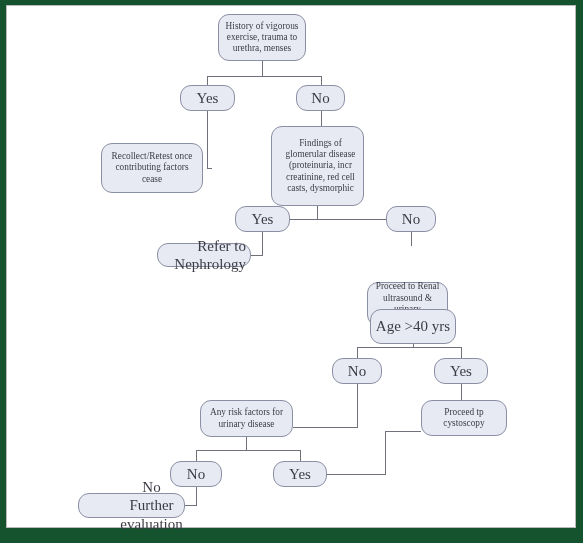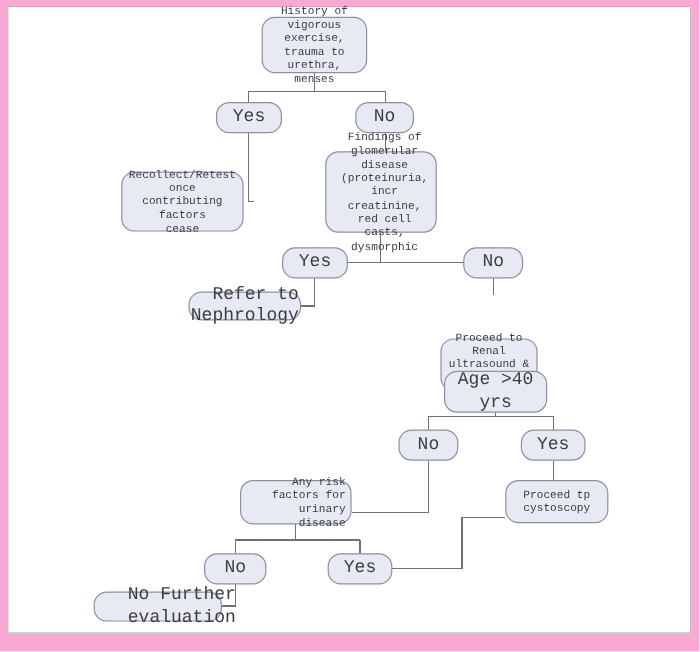--- a/index.html
+++ b/index.html
@@ -4,22 +4,22 @@
 <style>
   html, body {
     margin: 0;
     padding: 0;
     background: #ffffff;
   }
   #canvas {
     position: relative;
     width: 583px;
     height: 543px;
-    background: #f9a8d4;
-    font-family: Liberation Mono, monospace;
+    background: #14532d;
+    font-family: Liberation Serif, serif;
     overflow: hidden;
   }
   #frame {
     position: absolute;
     left: 6px;
     top: 5px;
     width: 570px;
     height: 523px;
     border: 1px solid #b9b9bd;
     box-sizing: border-box;
@@ -95,21 +95,21 @@
 urethra, menses</div>
 
   <div class="node small" style="left:180px;top:85px;width:55px;height:26px;">Yes</div>
 
   <div class="node small" style="left:296px;top:85px;width:49px;height:26px;">No</div>
 
   <div class="node" style="left:101px;top:143px;width:102px;height:50px;">Recollect/Retest once
 contributing factors
 cease</div>
 
-  <div class="node" style="left:271px;top:126px;width:93px;height:68px;padding-left:10px;">Findings of
+  <div class="node" style="left:271px;top:126px;width:93px;height:80px;padding-left:10px;">Findings of
 glomerular disease
 (proteinuria, incr
 creatinine, red cell
 casts, dysmorphic</div>
 
   <div class="node small" style="left:235px;top:206px;width:55px;height:26px;">Yes</div>
 
   <div class="node small" style="left:386px;top:206px;width:50px;height:26px;">No</div>
 
   <div class="node small" style="left:157px;top:243px;width:94px;height:24px;text-align:right;">Refer to Nephrology</div>
@@ -117,21 +117,21 @@
   <div class="node" style="left:367px;top:246px;width:81px;height:44px;margin-top:36px;">Proceed to Renal
 ultrasound &amp; urinary
 cytology</div>
 
   <div class="node small" style="left:370px;top:309px;width:86px;height:35px;">Age &gt;40 yrs</div>
 
   <div class="node small" style="left:332px;top:358px;width:50px;height:26px;">No</div>
 
   <div class="node small" style="left:434px;top:358px;width:54px;height:26px;">Yes</div>
 
-  <div class="node" style="left:200px;top:400px;width:93px;height:37px;text-align:right;">Any risk factors for
+  <div class="node" style="left:200px;top:400px;width:93px;height:37px;">Any risk factors for
 urinary disease</div>
 
   <div class="node" style="left:421px;top:400px;width:86px;height:36px;">Proceed tp
 cystoscopy</div>
 
   <div class="node small" style="left:170px;top:461px;width:52px;height:26px;">No</div>
 
   <div class="node small" style="left:273px;top:461px;width:54px;height:26px;">Yes</div>
 
   <div class="node small" style="left:78px;top:493px;width:107px;height:25px;padding-left:44px;">No Further evaluation</div>

